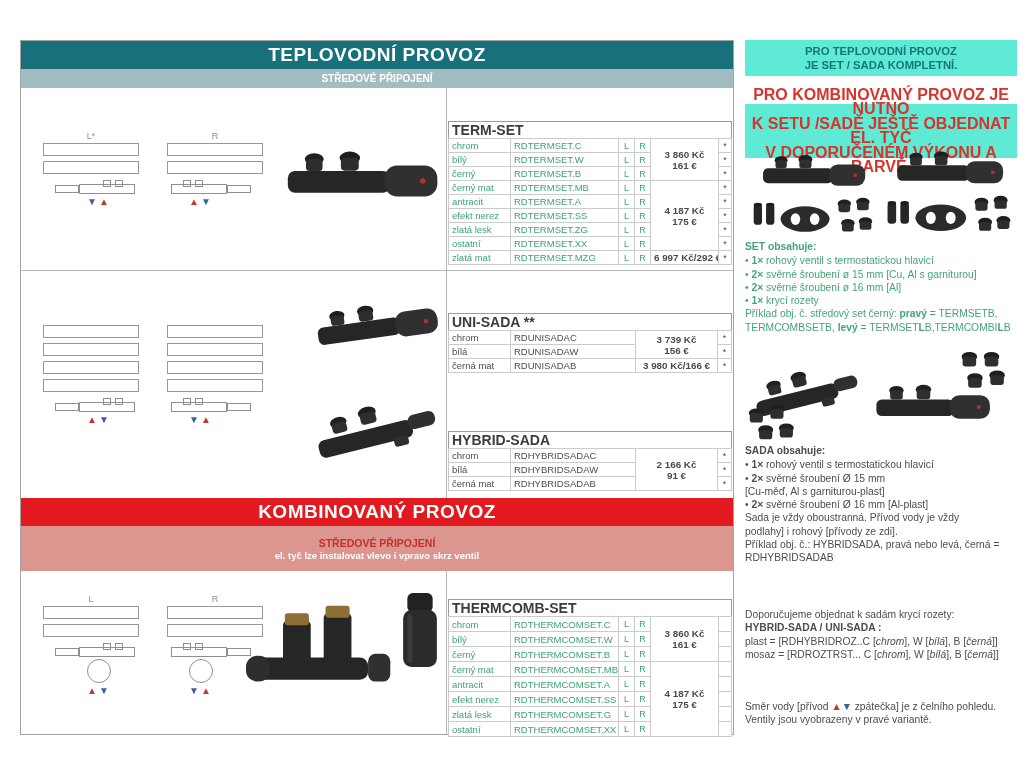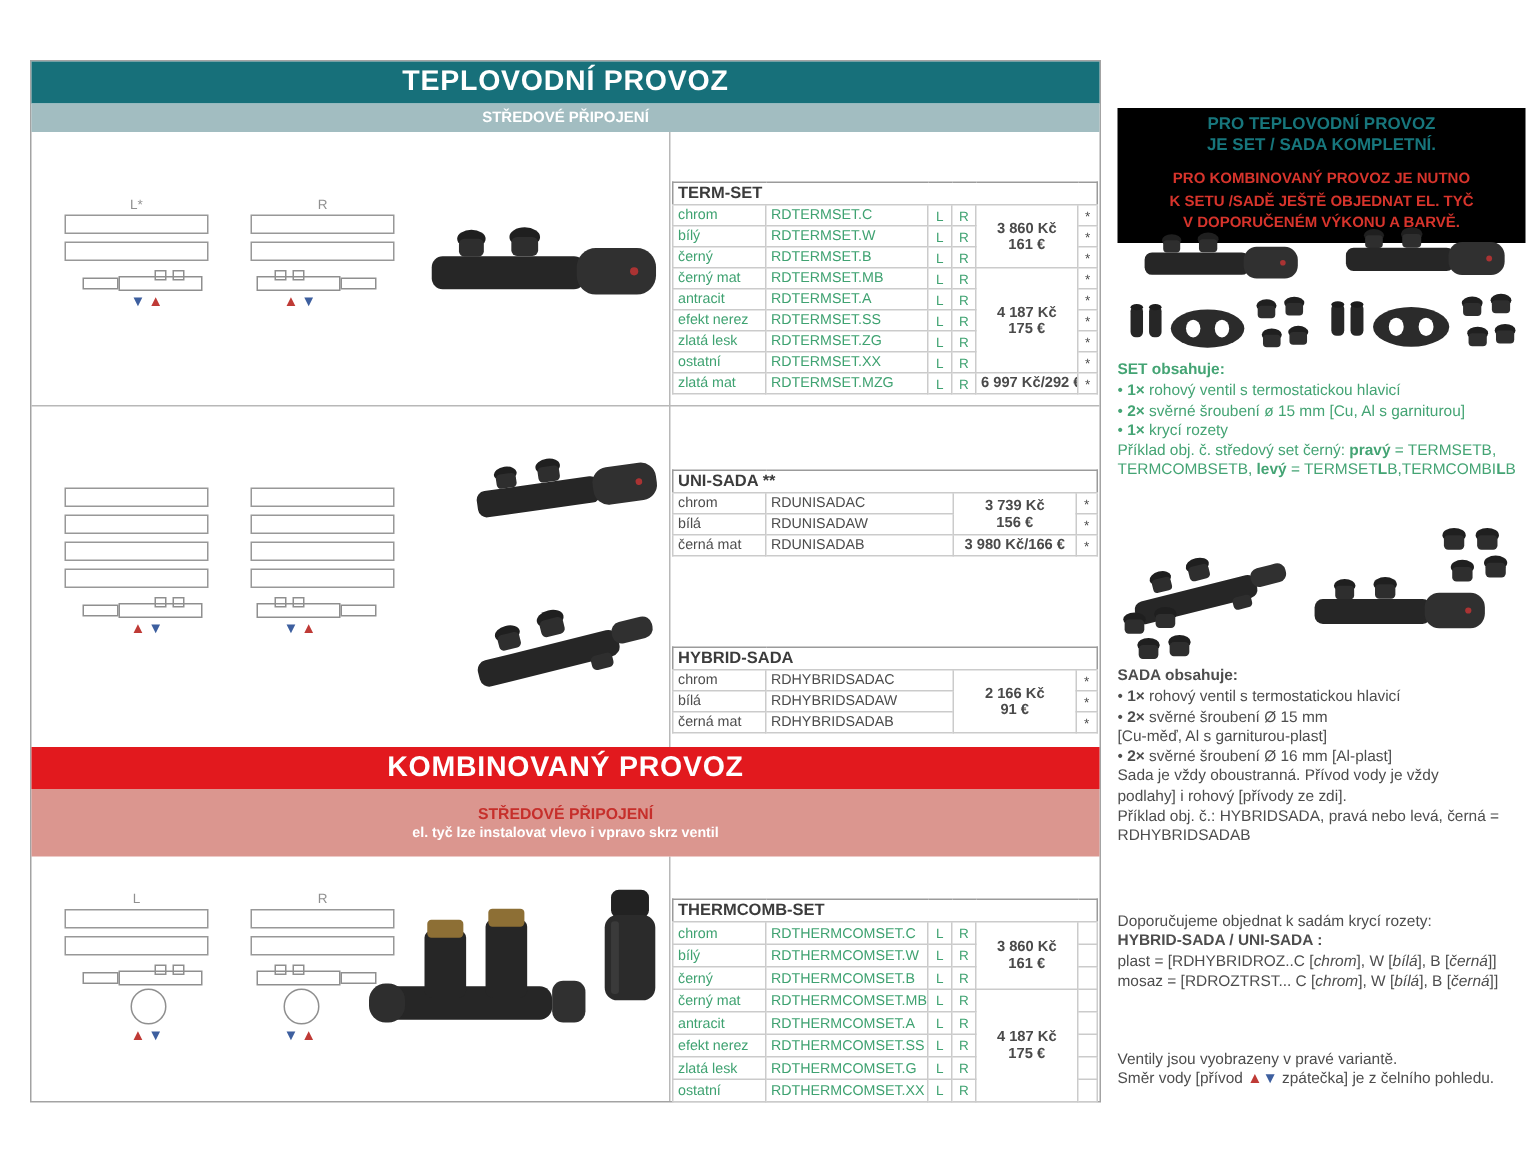--- a/index.html
+++ b/index.html
@@ -23,45 +23,45 @@
   .vdiv.b{top:530px;height:163px;}
   .hdiv{position:absolute;left:0;top:229px;width:100%;height:1px;background:#b8b8b8;}
   
   .tblwrap{position:absolute;left:427px;}
   .tbl-term{top:80px;}  .tbl-uni{top:272px;}  .tbl-hybrid{top:390px;}  .tbl-thermcomb{top:558px;}
   .ptable{border-collapse:collapse;table-layout:fixed;width:283px;border:1px solid #9b9b9b;background:#fff;}
   .ptable td{border:1px solid #cbcbcb;height:13px;padding:0 3px;font-size:9.5px;
              white-space:nowrap;overflow:hidden;color:#4d4d4d;}
   .tbl-thermcomb .ptable td{height:14px;}
   .ptable td.ttitle{border:none;border-bottom:1px solid #cbcbcb;font-weight:bold;
-                    color:#3c3c3c;font-size:11px;height:14px;}
+                    color:#3c3c3c;font-size:14px;height:14px;}
   .ptable.green td.lbl,.ptable.green td.code{color:#3FA271;}
   .ptable td.lrcell{text-align:center;padding:0;color:#3FA271;font-size:9px;}
   .ptable td.price{text-align:center;font-weight:bold;color:#4a4a4a;font-size:9.8px;line-height:11px;}
   .ptable td.starc{text-align:center;color:#4a4a4a;font-size:9px;padding:0;}
   
   .diagram{position:absolute;width:96px;font-size:9px;}
   .dlabel{height:12px;text-align:center;color:#909090;}
   .dbar{height:11px;border:1px solid #989898;margin-bottom:5px;background:#fff;}
   .dvalve{position:relative;height:15px;}
   .vbody{position:absolute;top:5px;width:54px;height:8px;border:1px solid #8f8f8f;}
   .vnub{position:absolute;top:1px;width:6px;height:5px;border:1px solid #8f8f8f;}
   .vpipe{position:absolute;top:6px;width:22px;height:6px;border:1px solid #8f8f8f;}
   .vright .vbody{right:4px}.vright .vnub1{right:16px}.vright .vnub2{right:28px}.vright .vpipe{right:60px}
   .vleft  .vbody{left:4px} .vleft  .vnub1{left:16px} .vleft  .vnub2{left:28px} .vleft  .vpipe{left:60px}
   .dcircle{width:22px;height:22px;border:1.5px solid #8f8f8f;border-radius:50%;margin-top:2px;}
   .vright .dcircle{margin-left:44px}.vleft .dcircle{margin-left:22px}
   .darrows{margin-top:3px;font-size:10px;line-height:10px;display:flex;gap:2px;}
   .vright .darrows{padding-left:44px}.vleft .darrows{padding-left:22px}
   
   .rpanel{position:absolute;left:745px;top:40px;width:272px;height:700px;}
-  .ybox{position:absolute;left:0;width:272px;background:#000000;display:flex;flex-direction:column;
-        justify-content:center;align-items:center;font-weight:bold;text-align:center;margin-top:32px;}
+  .ybox{position:absolute;left:0;width:272px;background:#5eead4;display:flex;flex-direction:column;
+        justify-content:center;align-items:center;font-weight:bold;text-align:center;}
   .ybox.hot{top:0;height:36px;color:#17767C;font-size:11.3px;line-height:14px;}
-  .ybox.combi{top:36px;height:54px;color:#D7342C;font-size:10px;line-height:14.5px;}
+  .ybox.combi{top:64px;height:54px;color:#D7342C;font-size:16px;line-height:14.5px;}
   .tblock{position:absolute;left:0;width:272px;font-size:10.3px;line-height:13.3px;color:#4d4d4d;}
   .tblock.green{color:#44A474;}
   .bhead{font-weight:bold;margin-bottom:1px;}
   .blk-set{top:200px;}   .blk-sada{top:404px;}  .blk-rozety{top:568px;}  .blk-note{top:660px;}
   span.b{font-weight:bold;} span.i{font-style:italic;}
   .c-red{color:#BF3A36;} .c-blue{color:#3D5F9F;}
   
   .photo{position:absolute;}
   .photo svg{display:block;width:100%;height:100%;}
 </style>
@@ -553,20 +553,21 @@
     <svg viewBox="0 0 140 102">
         <use href="#s-kit" x="0" y="0" width="140" height="102"></use>
       </svg>
   </div>
 
   <div class="tblock green blk-set">
     <div class="bhead">SET obsahuje:</div>
     <div>
         <div><span>• </span><span class="b">1×</span><span> rohový ventil s termostatickou hlavicí</span></div>
         <div><span>• </span><span class="b">2×</span><span> svěrné šroubení ø 15 mm [Cu, Al s garniturou]</span></div>
+        <div><span>• </span><span class="b">2×</span><span> svěrné šroubení ø 16 mm [Al]</span></div>
         <div><span>• </span><span class="b">1×</span><span> krycí rozety</span></div>
         <div><span>Příklad obj. č. středový set černý: </span><span class="b">pravý</span><span> = TERMSETB,</span></div>
         <div><span>TERMCOMBSETB, </span><span class="b">levý</span><span> = TERMSET</span><span class="b">L</span><span>B,TERMCOMBI</span><span class="b">L</span><span>B</span></div>
       </div>
   </div>
 
   <div class="photo" style="left:0px;top:314px;width:122px;height:90px">
     <svg viewBox="0 0 130 96">
         <use href="#s-setA" x="0" y="0" width="130" height="96"></use>
       </svg>
@@ -592,16 +593,16 @@
   </div>
 
   <div class="tblock blk-rozety">
       <div><span>Doporučujeme objednat k sadám krycí rozety:</span></div>
       <div><span class="b">HYBRID-SADA / UNI-SADA :</span></div>
       <div><span>plast = [RDHYBRIDROZ..C [</span><span class="i">chrom</span><span>], W [</span><span class="i">bílá</span><span>], B [</span><span class="i">černá</span><span>]]</span></div>
       <div><span>mosaz = [RDROZTRST...  C [</span><span class="i">chrom</span><span>], W [</span><span class="i">bílá</span><span>], B [</span><span class="i">černá</span><span>]]</span></div>
     </div>
 
   <div class="tblock blk-note">
+      <div><span>Směr vody [přívod </span><span class="c-red">▲</span><span class="c-blue">▼</span><span> zpátečka] je z čelního pohledu.</span></div>
       <div><span>Ventily jsou vyobrazeny v pravé variantě.</span></div>
-      <div><span>Směr vody [přívod </span><span class="c-red">▲</span><span class="c-blue">▼</span><span> zpátečka] je z čelního pohledu.</span></div>
     </div>
 </div>
 
 </body></html>

